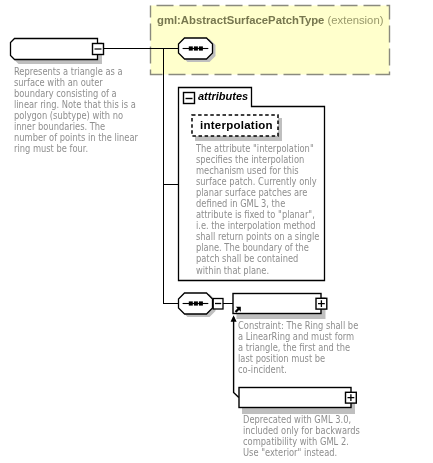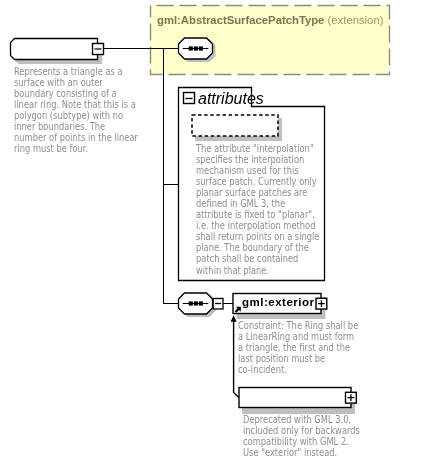--- a/index.html
+++ b/index.html
@@ -11,21 +11,21 @@
   .doc{position:absolute;color:#8e8e8e;font-family:"DejaVu Sans Condensed","DejaVu Sans",sans-serif;
        font-size:11px;line-height:11.05px;white-space:nowrap;
        transform:scaleX(0.84);transform-origin:left top;}
   .doc div{height:11.05px;}
   .elname{position:absolute;font-family:"Liberation Sans",sans-serif;font-weight:bold;
           font-size:11.5px;color:#000;letter-spacing:0.05px;white-space:nowrap;}
   .ytitle{position:absolute;font-family:"Liberation Sans",sans-serif;font-weight:bold;
           font-size:11.3px;color:#77774f;letter-spacing:0px;white-space:nowrap;}
   .ysub{font-weight:normal;color:#99996b;}
   .attlabel{position:absolute;font-family:"Liberation Sans",sans-serif;font-style:italic;
-            font-size:16px;color:#000;letter-spacing:0px;white-space:nowrap;}
+            font-size:11px;color:#000;letter-spacing:0px;white-space:nowrap;font-weight:bold;}
 </style>
 </head>
 <body>
 
 <div id="stage">
 
   <svg class="abs" style="left:148px;top:3px" width="244" height="74">
     <rect x="2.5" y="2.5" width="239" height="69" fill="#ffffcc"></rect>
     <rect x="2.5" y="2.5" width="239" height="69" fill="none" stroke="#8a8a7e" stroke-width="1.4" stroke-dasharray="17 6" stroke-dashoffset="-6"></rect>
   </svg>
@@ -70,20 +70,21 @@
     <rect x="7.5" y="7.5" width="11" height="11" fill="#fff" stroke="#000" stroke-width="1.4"></rect>
     <path d="M9.5 13.5 H16.5" stroke="#000" stroke-width="1.4"></path>
   </svg>
   <div class="attlabel" style="left:198px;top:90px">attributes</div>
 
   <svg class="abs" style="left:188px;top:111px" width="100" height="34">
     <rect x="7" y="7" width="87" height="23" fill="#bfbfbf"></rect>
     <rect x="4" y="4" width="86" height="21" fill="#fff"></rect>
     <rect x="4" y="4" width="86" height="21" fill="none" stroke="#000" stroke-width="1.5" stroke-dasharray="3.5 2.6"></rect>
   </svg>
+  <div class="elname" style="left:200px;top:119px;font-size:11.5px;letter-spacing:0.25px">interpolation</div>
 
   <div class="doc" style="left:196px;top:143px">
       <div>The attribute "interpolation"</div>
       <div>specifies the interpolation</div>
       <div>mechanism used for this</div>
       <div>surface patch. Currently only</div>
       <div>planar surface patches are</div>
       <div>defined in GML 3, the</div>
       <div>attribute is fixed to "planar",</div>
       <div>i.e. the interpolation method</div>
@@ -107,21 +108,20 @@
   <svg class="abs" style="left:229px;top:288px" width="104" height="32">
     <rect x="7.5" y="9" width="89" height="22" fill="#bfbfbf"></rect>
     <rect x="4" y="5.5" width="88" height="20" fill="#fff" stroke="#000" stroke-width="1.4"></rect>
     <rect x="87" y="10.3" width="10.8" height="10.8" fill="#fff" stroke="#000" stroke-width="1.4"></rect>
     <path d="M89 15.7 H95.8 M92.4 12.3 V19.1" stroke="#000" stroke-width="1.3"></path>
     <g>
       <path d="M6.5 24 L10.4 20.1" stroke="#000" stroke-width="2.2" fill="none"></path>
       <path d="M11.8 18.8 L11.8 23.8 L6.8 18.8 Z" fill="#000"></path>
     </g>
   </svg>
-  <div class="elname" style="left:242px;top:296px;letter-spacing:0.5px">gml:exterior</div>
 
   <div class="doc" style="left:238px;top:320px">
       <div>Constraint: The Ring shall be</div>
       <div>a LinearRing and must form</div>
       <div>a triangle, the first and the</div>
       <div>last position must be</div>
       <div>co-incident.</div>
     </div>
 
   <svg class="abs" style="left:228px;top:312px" width="22" height="90">

